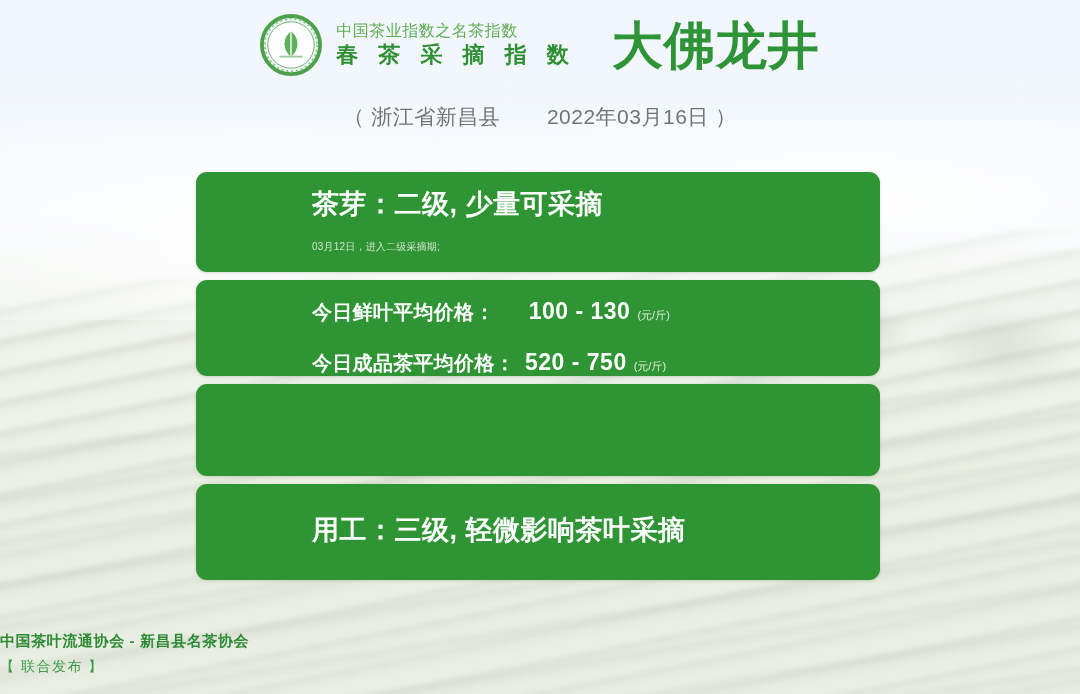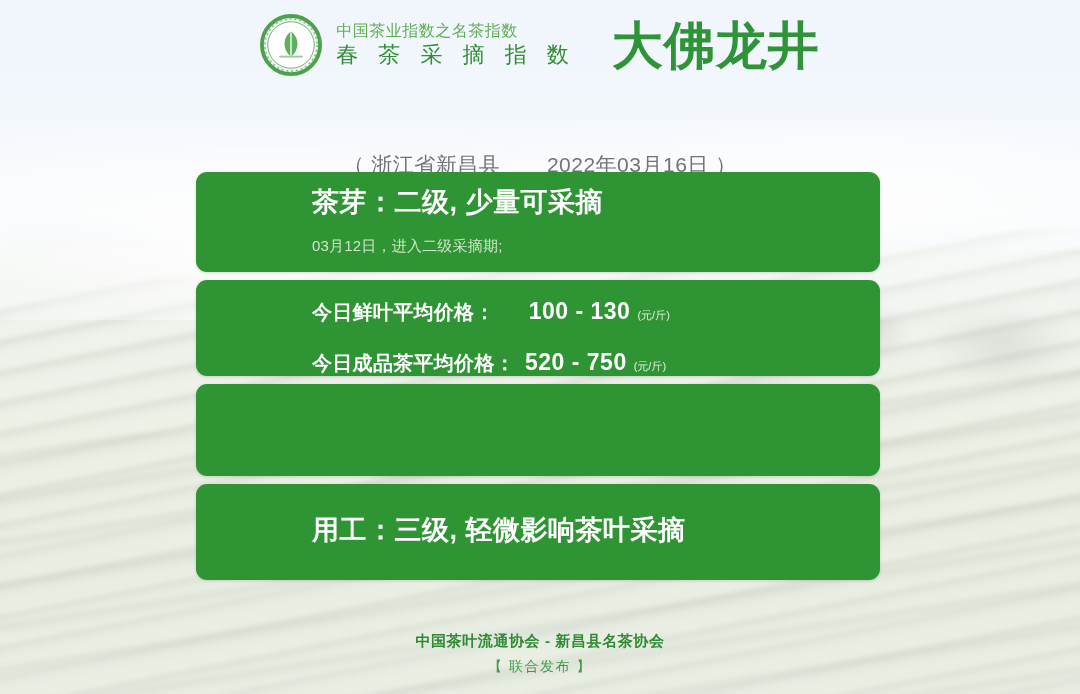--- a/index.html
+++ b/index.html
@@ -69,31 +69,30 @@
       radial-gradient(ellipse 22% 60% at 78% 62%, rgba(126,140,128,.24) 0%, rgba(126,140,128,0) 72%);
     filter:blur(4px);
   }
   .veil { position:absolute; inset:0; background:linear-gradient(180deg, rgba(255,255,255,.42) 0%, rgba(255,255,255,.26) 40%, rgba(255,255,255,.38) 100%); }
 
   
   #header {
     position:absolute; top:0; left:0; right:0; height:138px;
     display:flex; flex-direction:column; align-items:center; justify-content:flex-start;
     padding-top:14px;
-    gap:48px;
   }
   .title-row { display:flex; align-items:center; gap:14px; }
   .emblem { width:62px; height:62px; flex:none; }
   .brand { display:flex; flex-direction:column; align-items:flex-start; }
   .brand-line1 {
     font-size:16px; color:#5fae52; letter-spacing:.5px; line-height:1.25;
     white-space:nowrap;
   }
   .brand-line2 {
-    font-size:22px; color:#2f8f33; font-weight:normal; letter-spacing:7px;
+    font-size:22px; color:#2f8f33; font-weight:bold; letter-spacing:7px;
     line-height:1.25; white-space:nowrap;
   }
   .big-title {
     font-size:51px; font-weight:bold; color:#2f9438; letter-spacing:1px;
     line-height:1; margin-left:22px; white-space:nowrap;
   }
   .sub-row {
     margin-top:27px; font-size:21px; color:#737373; white-space:nowrap;
     letter-spacing:.5px;
   }
@@ -115,21 +114,21 @@
   .card-thumb {
     width:90px; flex:none; border-radius:11px; overflow:hidden;
     margin:4px; position:relative; background:#fff;
   }
   .card-body { flex:1; display:flex; flex-direction:column; justify-content:center; padding:4px 0 6px 18px; }
   .card-title {
     color:#ffffff; font-weight:bold; font-size:27px; line-height:1.25;
     letter-spacing:.5px; white-space:nowrap;
   }
   .card-sub {
-    color:#cfe6cb; font-size:15px; margin-top:18px; letter-spacing:.2px; white-space:nowrap;
+    color:#cfe6cb; font-size:10px; margin-top:18px; letter-spacing:.2px; white-space:nowrap;
   }
 
   .card1 { height:100px; }
   .card2 { height:96px; }
   .card3 { height:92px; }
   .card4 { height:96px; }
 
   
   .price-list { display:flex; flex-direction:column; gap:3px; }
   .price-row { display:flex; align-items:baseline; color:#fff; white-space:nowrap;margin-top:20px; }
@@ -175,21 +174,21 @@
     position:absolute; right:-6%; top:-10%; width:58%; height:42%;
     background:radial-gradient(ellipse at 40% 70%, #6f9a3c 0%, #4d7028 60%, rgba(77,112,40,0) 72%);
     border-radius:50%;
   }
 
   .thumb-white { position:absolute; inset:0; background:#fff; display:flex; align-items:center; justify-content:center; }
 
   
   #footer {
     position:absolute; left:0; right:0; bottom:18px;
-    display:flex; flex-direction:column; align-items:center; gap:7px;
+    display:flex; flex-direction:column; align-items:flex-start; gap:7px;
   }
   .foot-line1 { font-size:15px; font-weight:bold; color:#2f8a36; letter-spacing:.6px; }
   .foot-line2 { font-size:14px; color:#3d9a46; letter-spacing:1.5px; }
 </style>
 </head>
 <body>
 
 <div id="scene">
   <div class="sky"></div>
   <div class="ridge"></div>

